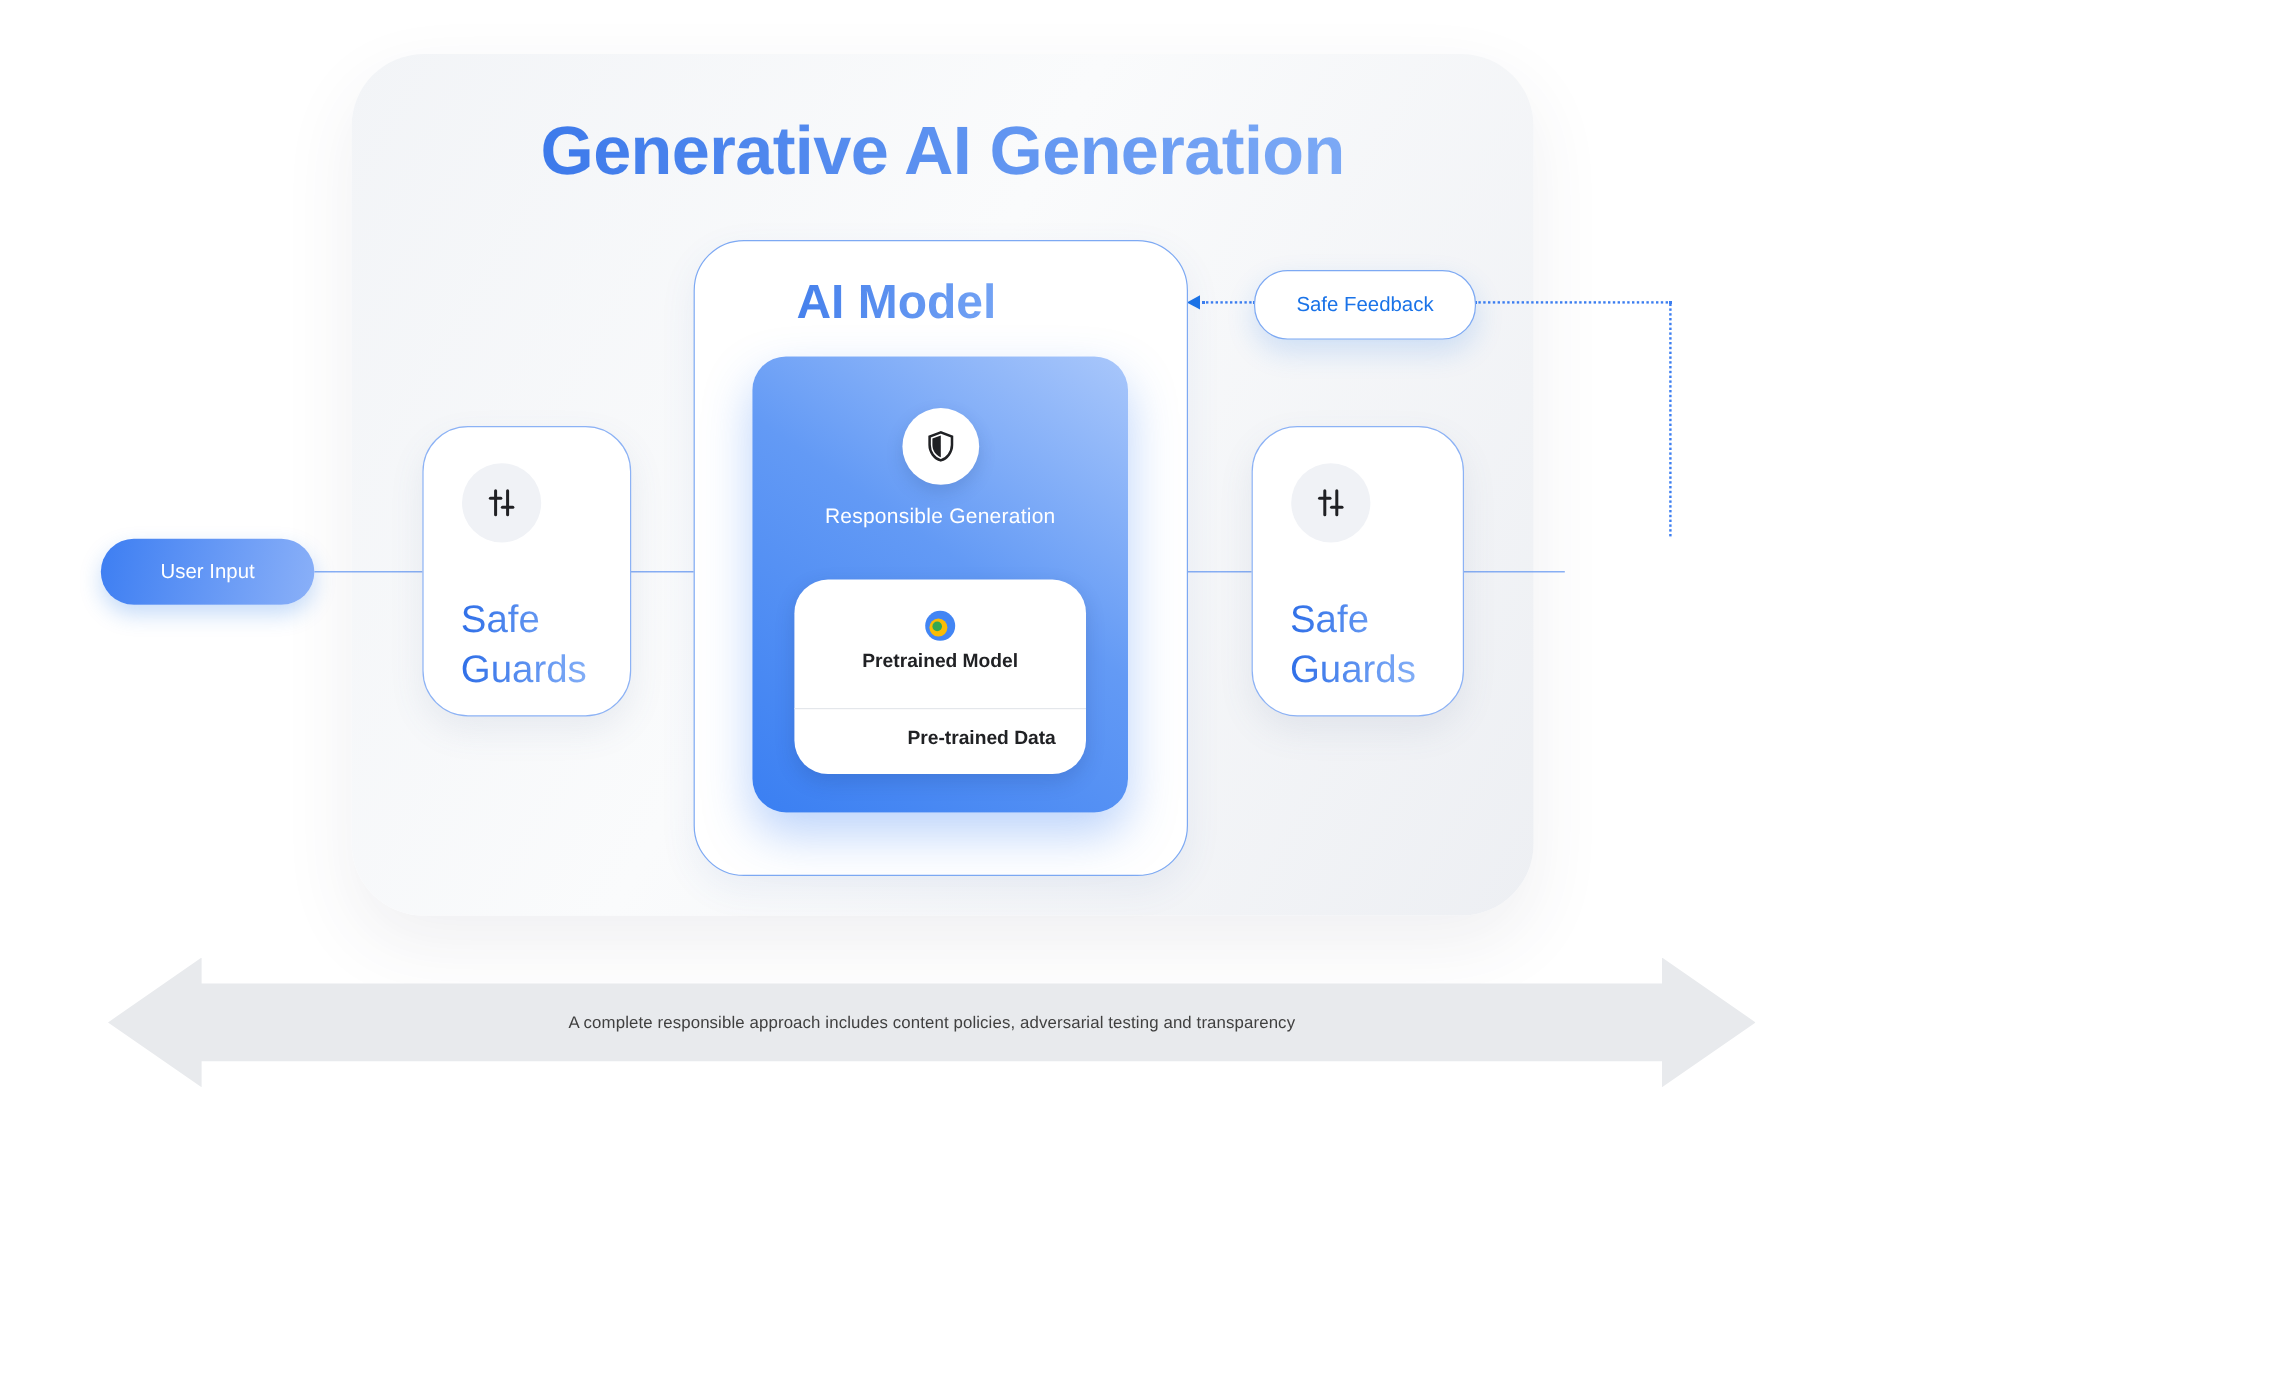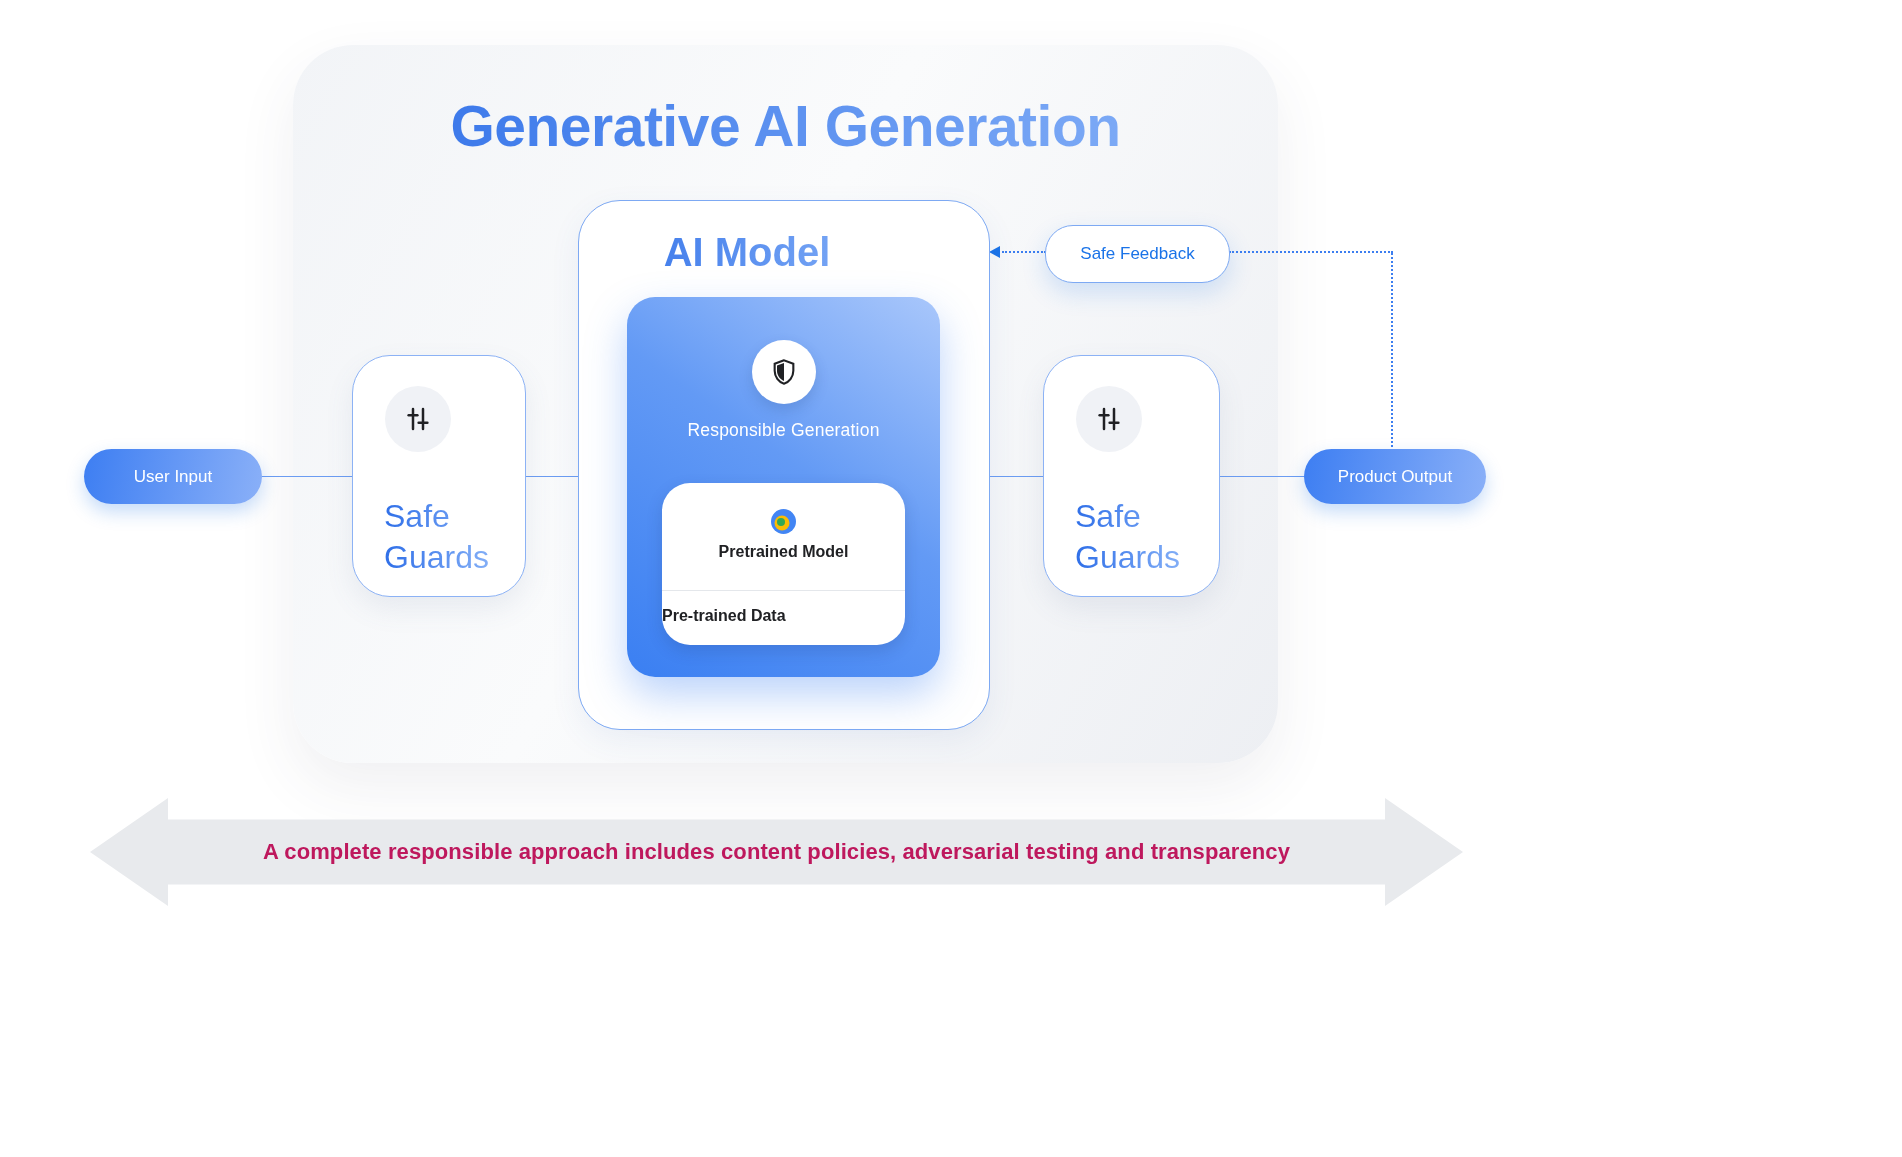--- a/index.html
+++ b/index.html
@@ -51,22 +51,22 @@
     background:#ffffff;border-radius:28px;
     box-shadow:0 6px 16px rgba(25,50,110,.18);
   }
   .pretrained-icon{position:absolute;left:106px;top:23px;width:31px;height:31px;}
   .pretrained-model-label{
     position:absolute;left:0;top:60px;width:243px;text-align:center;
     font-size:16px;font-weight:700;color:#202124;
   }
   .card-divider{position:absolute;left:0;top:107px;width:243px;height:1px;background:#e4e7eb;}
   .pretrained-data-label{
-    position:absolute;left:0;top:124px;width:232px;text-align:left;
-    font-size:16px;font-weight:600;color:#202124;
+    position:absolute;left:0;top:124px;width:232px;text-align:center;
+    font-size:16px;font-weight:600;color:#202124;padding-left:40px;
   }
 
   
   .safeguards-card{
     position:absolute;top:355px;width:172px;height:240px;background:#ffffff;
     border:1.2px solid #8cb2f5;border-radius:38px;
     box-shadow:0 12px 28px rgba(90,110,150,.10);
   }
   .sg-left{left:352px;}
   .sg-right{left:1043px;width:175px;}
@@ -114,21 +114,21 @@
     border-right:11px solid #1a73e8;
   }
 
   
   .banner-arrow{
     position:absolute;left:90px;top:798px;width:1373px;height:108px;background:#e8eaed;
     clip-path:polygon(0 50%,78px 0,78px 20%,calc(100% - 78px) 20%,calc(100% - 78px) 0,
                       100% 50%,calc(100% - 78px) 100%,calc(100% - 78px) 80%,78px 80%,78px 100%);
     display:flex;align-items:center;justify-content:center;
   }
-  .banner-text{font-size:22px;color:#be185d;letter-spacing:.1px;font-weight:bold;}
+  .banner-text{font-size:14px;color:#404040;letter-spacing:.1px;}
 
   svg{display:block;}
 </style>
 </head>
 <body>
 
 <div id="stage">
 
   <div class="main-panel"></div>
 
@@ -187,20 +187,19 @@
         <line x1="8" y1="4" x2="8" y2="20"></line>
         <line x1="4.5" y1="9" x2="11.5" y2="9"></line>
         <line x1="16" y1="4" x2="16" y2="20"></line>
         <line x1="12.5" y1="15" x2="19.5" y2="15"></line>
       </svg>
     </div>
     <div class="safeguards-label grad-text">Safe Guards</div>
   </div>
 
   <div class="pill pill-blue user-input-pill">User Input</div>
-  <div class="pill pill-blue product-output-pill">Product Output</div>
   <div class="pill user-feedback-pill">Safe Feedback</div>
 
   <div class="banner-arrow">
     <span class="banner-text">A complete responsible approach includes content policies, adversarial testing and transparency</span>
   </div>
 
 </div>
 
 </body></html>

